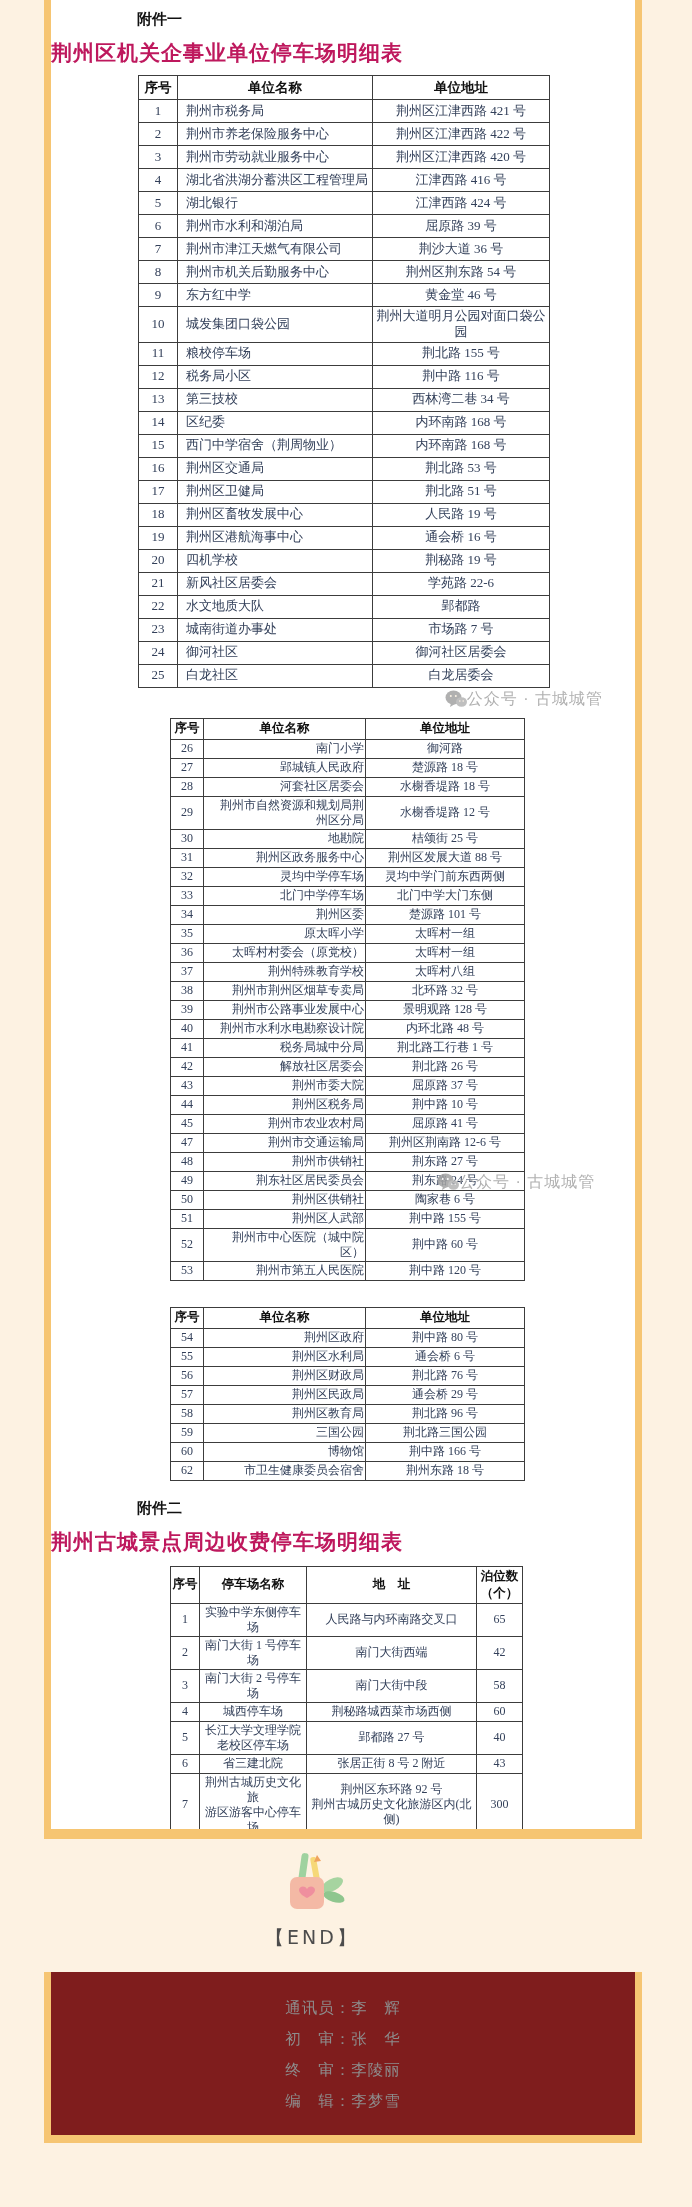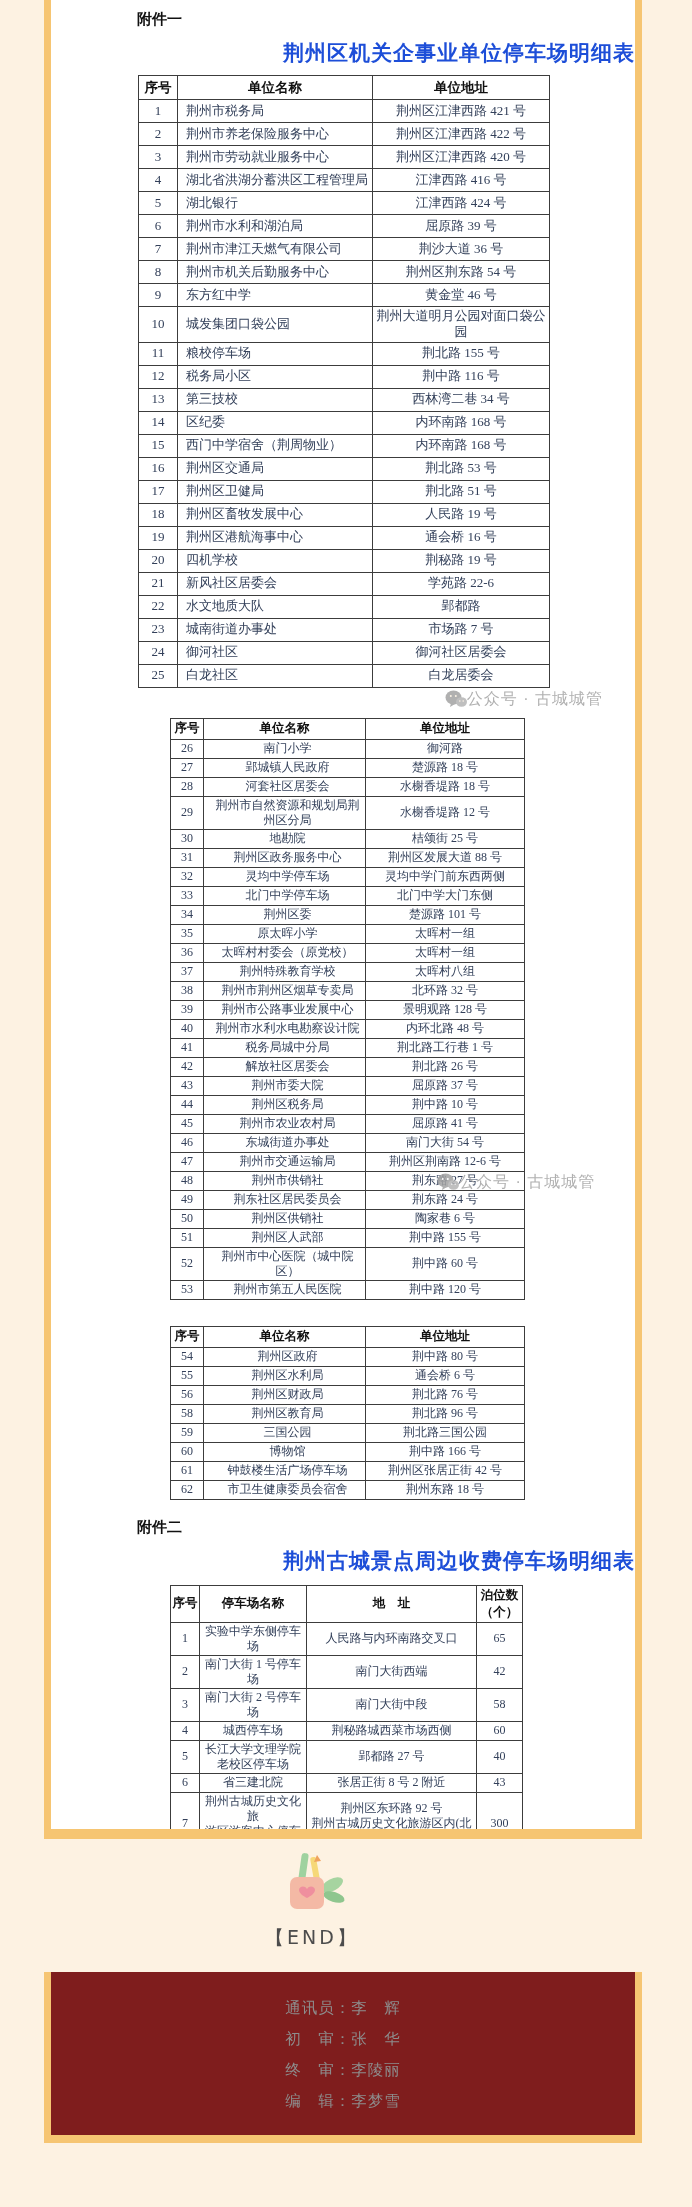--- a/index.html
+++ b/index.html
@@ -12,21 +12,21 @@
   .main-card{
     position:absolute;left:44px;top:0;width:598px;height:1839px;
     box-sizing:border-box;background:#ffffff;
     border-left:7px solid #f6c572;border-right:7px solid #f6c572;border-bottom:10px solid #f6c572;
     overflow:hidden;
   }
   .att-label{
     margin:10px 0 0 86px;font-size:15px;font-weight:bold;color:#111;
   }
   .doc-title{
-    margin:10px 0 0 0;text-align:right;font-size:21px;font-weight:bold;color:#1d4ed8;
+    margin:10px 0 0 0;text-align:left;font-size:21px;font-weight:bold;color:#be185d;
     letter-spacing:1px;
   }
   table.t{border-collapse:collapse;table-layout:fixed;border-radius:10px;}
   .t th,.t td{border:1px solid #3c3c3c;overflow:hidden;}
   .t th{
     font-family:"Liberation Sans", sans-serif;font-weight:bold;color:#111;
     text-align:center;white-space:pre-line;
   }
   .t td{
     font-family:"Liberation Serif", serif;color:#33405a;
@@ -38,21 +38,21 @@
   .t1 td{height:20px;font-size:13px;}
   .t1 td:nth-child(2){text-align:left;padding-left:8px;}
   .t2,.t3{width:354px;margin-left:119px;}
   .t2{margin-top:6px;}
   .t3{margin-top:26px;}
   .t2 .c-num,.t3 .c-num{width:33px;}
   .t2 .c-name,.t3 .c-name{width:162px;}
   .t2 .c-addr,.t3 .c-addr{width:159px;}
   .t2 th,.t3 th{height:18px;font-size:12.5px;}
   .t2 td,.t3 td{height:16px;font-size:12px;}
-  .t2 td:nth-child(2),.t3 td:nth-child(2){text-align:center;padding-left:7px;}
+  .t2 td:nth-child(2),.t3 td:nth-child(2){text-align:right;padding-left:7px;}
   .att2-label{margin-top:18px;}
   .ta2{width:352px;margin:10px 0 0 119px;}
   .ta2 .c-num{width:29px;}.ta2 .c-name{width:107px;}.ta2 .c-addr{width:170px;}.ta2 .c-slots{width:46px;}
   .ta2 th{font-size:12.5px;padding:1px 0;}
   .ta2 td{height:16px;font-size:12px;}
   .watermark{
     display:flex;align-items:center;gap:0;
     color:#a3a3a3;font-size:16px;letter-spacing:1px;opacity:.85;
     font-family:"Liberation Sans", sans-serif;
   }
@@ -352,25 +352,20 @@
           <td>44</td>
           <td>荆州区税务局</td>
           <td>荆中路 10 号</td>
         </tr>
         <tr>
           <td>45</td>
           <td>荆州市农业农村局</td>
           <td>屈原路 41 号</td>
         </tr>
         <tr>
-          <td>46</td>
-          <td>东城街道办事处</td>
-          <td>南门大街 54 号</td>
-        </tr>
-        <tr>
           <td>47</td>
           <td>荆州市交通运输局</td>
           <td>荆州区荆南路 12-6 号</td>
         </tr>
         <tr>
           <td>48</td>
           <td>荆州市供销社</td>
           <td>荆东路 27 号</td>
         </tr>
         <tr>
@@ -424,38 +419,38 @@
           <td>55</td>
           <td>荆州区水利局</td>
           <td>通会桥 6 号</td>
         </tr>
         <tr>
           <td>56</td>
           <td>荆州区财政局</td>
           <td>荆北路 76 号</td>
         </tr>
         <tr>
+          <td>57</td>
+          <td>荆州区民政局</td>
+          <td>通会桥 29 号</td>
+        </tr>
+        <tr>
           <td>58</td>
           <td>荆州区教育局</td>
           <td>荆北路 96 号</td>
         </tr>
         <tr>
           <td>59</td>
           <td>三国公园</td>
           <td>荆北路三国公园</td>
         </tr>
         <tr>
           <td>60</td>
           <td>博物馆</td>
           <td>荆中路 166 号</td>
-        </tr>
-        <tr>
-          <td>61</td>
-          <td>钟鼓楼生活广场停车场</td>
-          <td>荆州区张居正街 42 号</td>
         </tr>
         <tr>
           <td>62</td>
           <td>市卫生健康委员会宿舍</td>
           <td>荆州东路 18 号</td>
         </tr>
       </tbody>
     </table>
 
   <div class="att-label att2-label">附件二</div>

